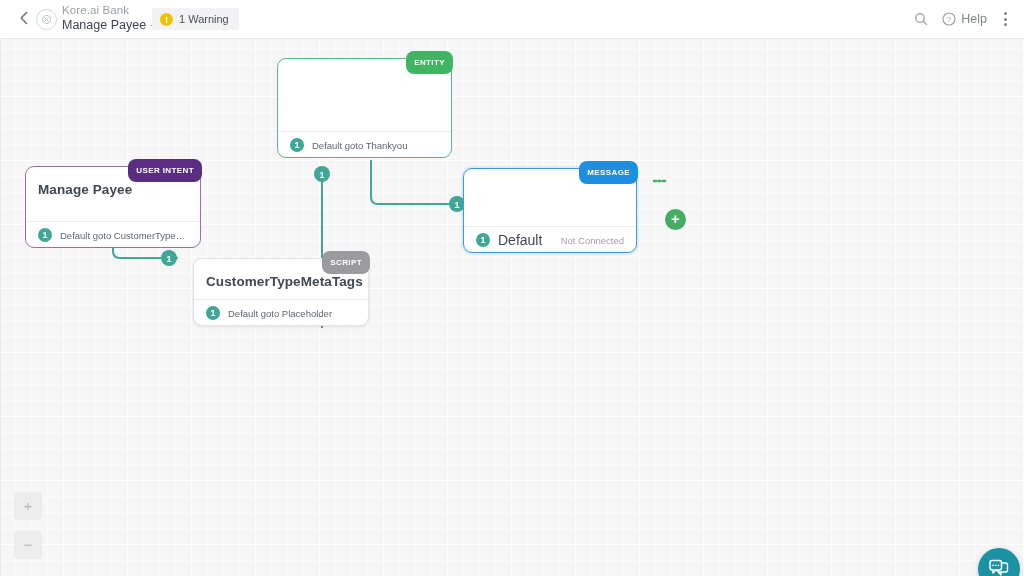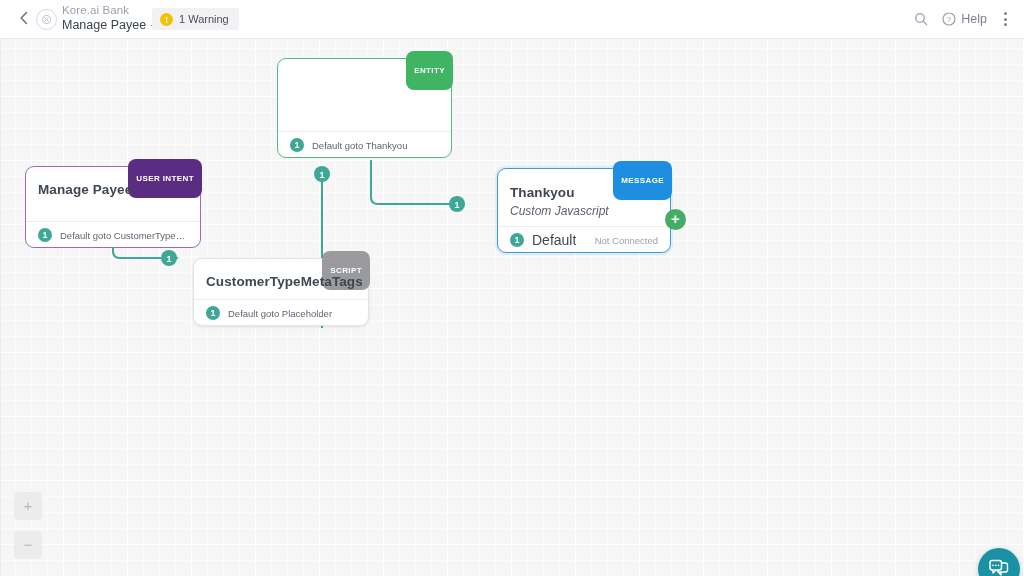--- a/index.html
+++ b/index.html
@@ -147,21 +147,21 @@
   .conn-label {
     font-size: 9.5px; color: #5e6670;
     white-space: nowrap; overflow: hidden; text-overflow: ellipsis;
   }
   .conn-label.bold { font-weight: normal; color: #414854; font-size: 14px; }
   .conn-right {
     margin-left: auto; font-size: 9.5px; color: #9aa1ab; white-space: nowrap;
   }
   .badge {
     position: absolute;
-    height: 15px; padding: 12px 8px;
+    height: 15px; padding: 4px 8px;
     border-radius: 8px;
     color: #ffffff;
     font-size: 8px; font-weight: bold; letter-spacing: .4px;
     line-height: 15px; text-align: center;
     white-space: nowrap;
   }
 
   
   #node-intent {
     left: 24px; top: 128px; width: 176px; height: 82px;
@@ -170,21 +170,21 @@
   #node-entity {
     left: 276px; top: 20px; width: 175px; height: 100px;
     border: 1.5px solid #57b97f;
   }
   #node-script {
     left: 192px; top: 220px; width: 176px; height: 68px;
     border: 1px solid #e2e3e7;
     box-shadow: 0 1px 3px rgba(40,45,60,.10);
   }
   #node-message {
-    left: 496px; top: 130px; width: 174px; height: 85px;
+    left: 462px; top: 130px; width: 174px; height: 85px;
     border: 1.5px solid #3d9ae0;
     box-shadow: 0 0 0 2px rgba(61,154,224,.12);
   }
 
   
   #plus-handle {
     position: absolute; left: 664px; top: 171px;
     width: 21px; height: 21px; border-radius: 50%;
     background: #45ad63; color: #ffffff;
     font-size: 15px; font-weight: bold;
@@ -335,24 +335,20 @@
       </div>
       <div class="node-divider" style="top:40px;"></div>
       <div class="conn-row" style="top:46px; height:16px;">
         <span class="conn-badge">1</span>
         <span class="conn-label">Default goto Placeholder</span>
       </div>
     </div>
 
     <div class="node" id="node-message">
       <div class="badge" style="right:-2px; top:-8px; background:#1d8ee0;">MESSAGE</div>
-      <div style="position:absolute; left:12px; top:16px; right:10px;">
-        <div class="node-title">Thankyou</div>
-        <div class="node-sub italic">Custom Javascript</div>
-      </div>
       <div class="node-divider" style="top:57px;"></div>
       <div class="conn-row" style="top:63px; height:16px;">
         <span class="conn-badge">1</span>
         <span class="conn-label bold">Default</span>
         <span class="conn-right">Not Connected</span>
       </div>
     </div>
 
     <div id="plus-handle">+</div>
 

